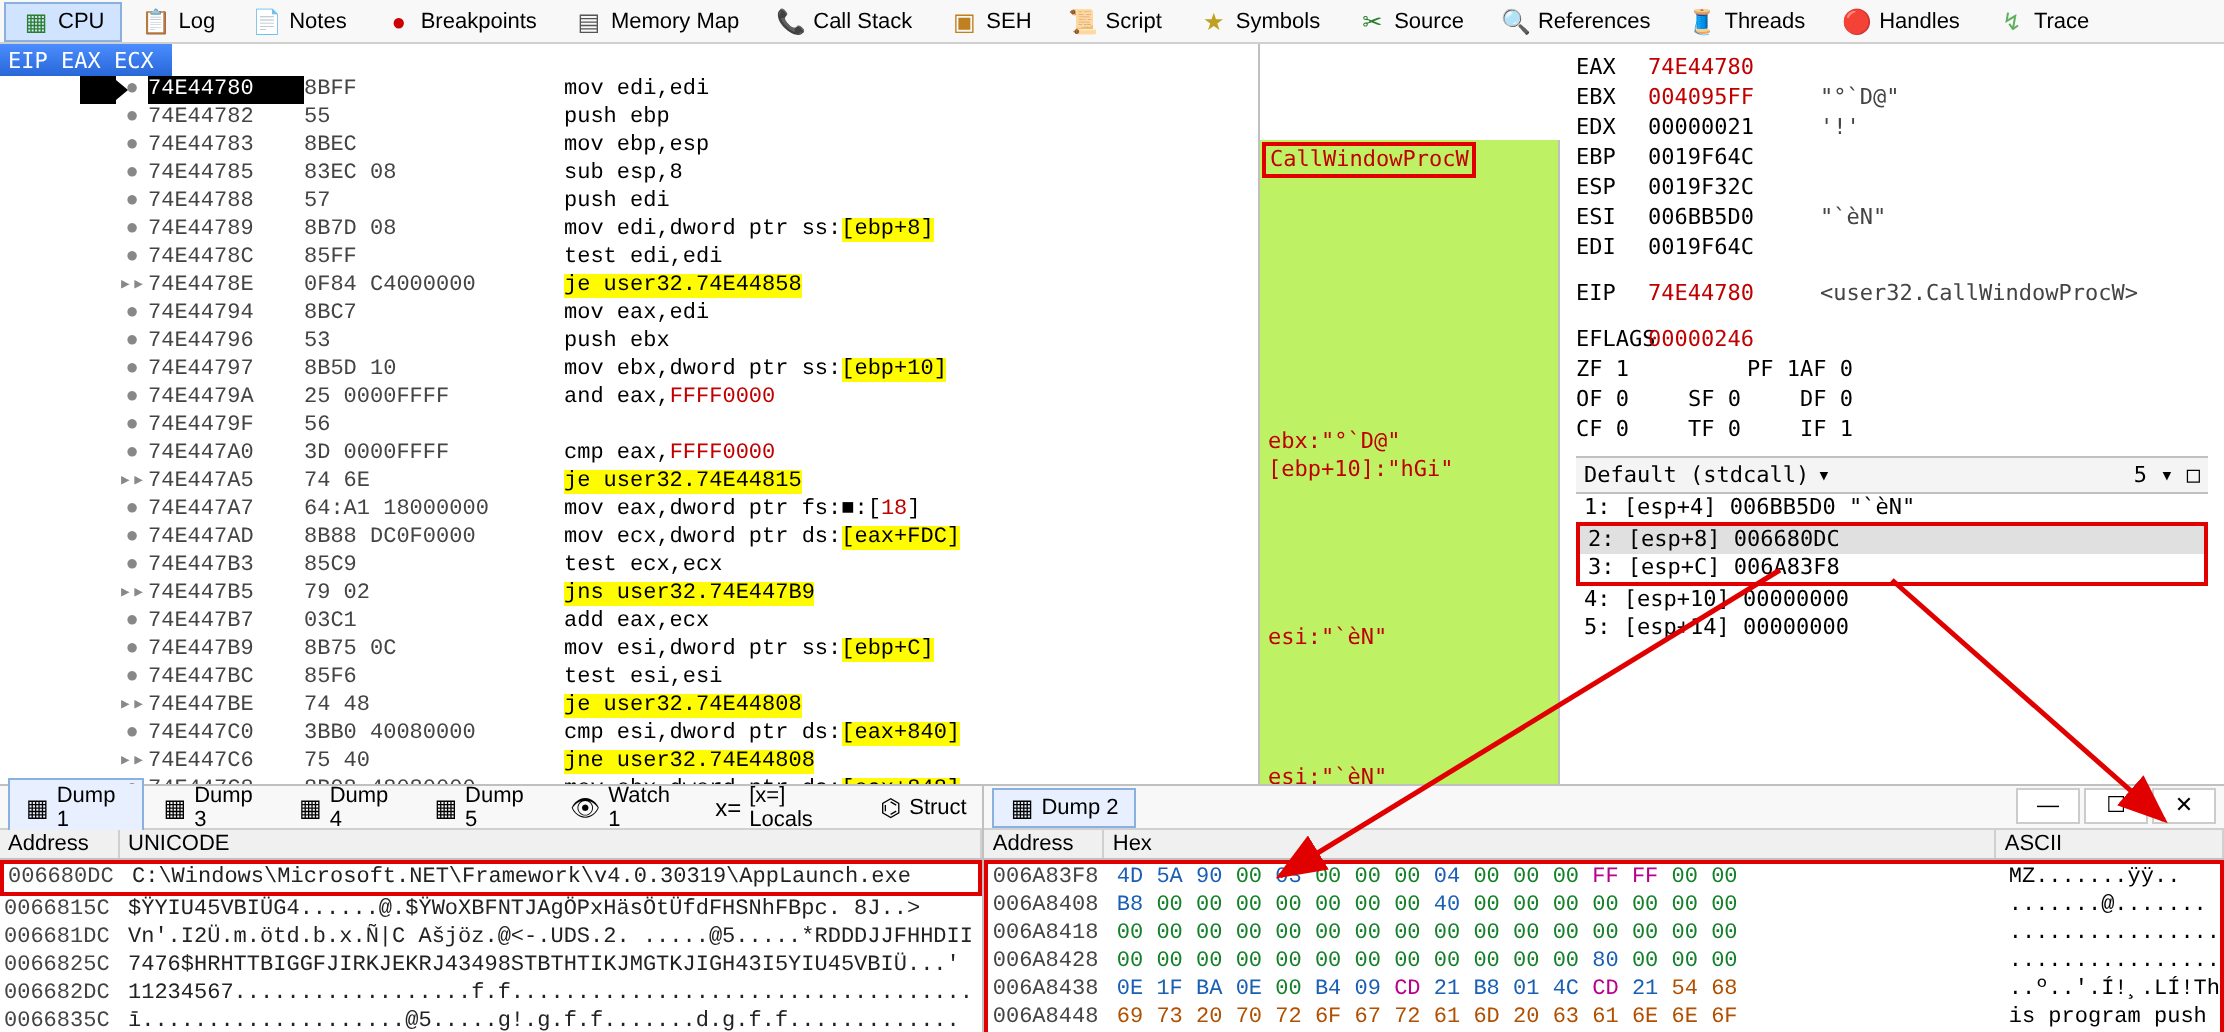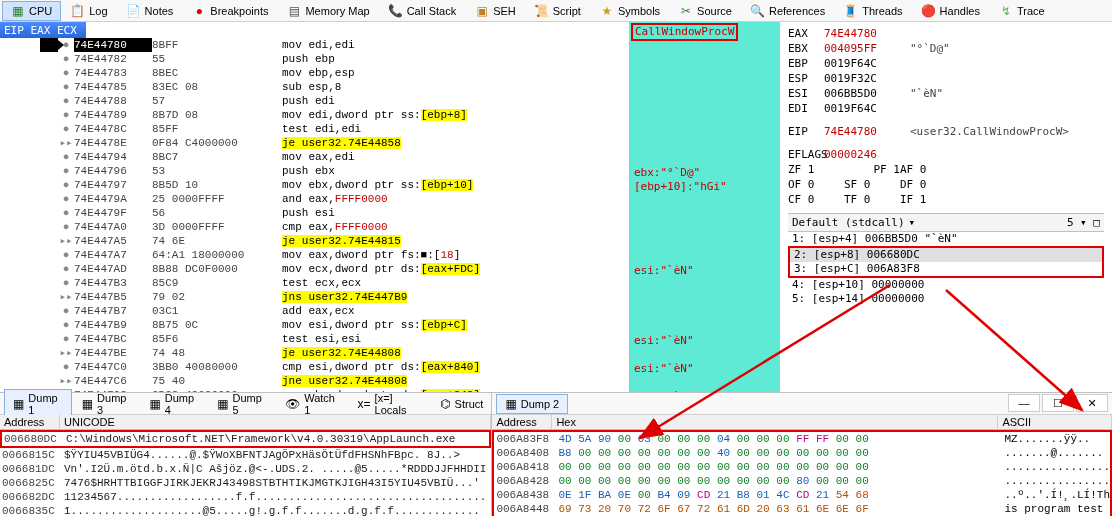--- a/index.html
+++ b/index.html
@@ -31,21 +31,21 @@
   .cip-arrow::after { content:""; position:absolute; right:-6px; top:2px; border-left:6px solid #000; border-top:5px solid transparent; border-bottom:5px solid transparent; }
   .jmplines { width: 58px; position: relative; }
   .dot { width: 16px; text-align: center; color: #777; }
   .dot.tri::before { content:"▸"; color:#888; }
   .addr { width: 78px; color: #444; }
   .addr.cip { background:#000; color:#fff; }
   .bytes { width: 130px; color: #444; }
   .mnem { flex: 1; }
   .hl-yel { background: #fffb00; }
   .red { color: #c00000; }
-  .info-col { width: 150px; border-right: 1px solid #c0c0c0; font-family: Consolas,monospace; font-size: 11px; line-height: 14px; padding: 2px 4px; background: #5eead4; position: relative; overflow:hidden;}
+  .info-col { width: 150px; border-right: 1px solid #c0c0c0; font-family: Consolas,monospace; font-size: 11px; line-height: 14px; padding: 2px 4px; background: #bef264; position: relative; overflow:hidden;margin-top:48px;}
   .info-col .val { color: #c00000; }
   .info-box-red { border: 2px solid #e00000; padding: 0 2px; position: absolute; top: 1px; left: 1px; color:#c00000; }
   .regs-col { flex: 1; font-family: Consolas,monospace; font-size: 11px; line-height: 15px; padding: 4px 8px; overflow: hidden; }
   .regs-col .rname { display:inline-block; width:36px; }
   .regs-col .rval { display:inline-block; width:86px; color:#c00000;}
   .regs-col .rblack { color:#000; }
   .regs-col .rlbl { color:#444; }
   .stack-hdr { border-top:1px solid #c0c0c0; border-bottom:1px solid #c0c0c0; background:#f4f4f4; padding:1px 4px; font-size:11px; display:flex; align-items:center; gap:4px;}
   .stack-row { font-family: Consolas,monospace; font-size:11px; line-height:14px; padding-left:4px; }
   .stack-row.hl1 { background:#e0e0e0; }
@@ -223,21 +223,20 @@
           <div class="dot" style="color: rgb(136, 136, 136);">●</div>
           <div class="addr">74E4479A</div>
           <div class="bytes">25 0000FFFF</div>
           <div class="mnem">and eax,<span class="red">FFFF0000</span></div>
         </div>
         <div class="disasm-row">
           <div class="jmplines"></div>
           <div class="dot" style="color: rgb(136, 136, 136);">●</div>
           <div class="addr">74E4479F</div>
           <div class="bytes">56</div>
-          <div class="mnem">push esi</div>
         </div>
         <div class="disasm-row">
           <div class="jmplines"></div>
           <div class="dot" style="color: rgb(136, 136, 136);">●</div>
           <div class="addr">74E447A0</div>
           <div class="bytes">3D 0000FFFF</div>
           <div class="mnem">cmp eax,<span class="red">FFFF0000</span></div>
         </div>
         <div class="disasm-row">
           <div class="jmplines"></div>
@@ -355,20 +354,21 @@
         <div class="val" style="height: 14px;">esi:"`èN"</div>
         <div style="height: 14px;"></div>
         <div class="val" style="height: 14px;">ebx:"°`D@"</div>
       </div>
   </div>
 
   <div class="regs-col">
     <div id="regs-gpr">
         <div><span class="rname">EAX</span><span class="rval ">74E44780</span><span class="rlbl"><user32.callwindowprocw></user32.callwindowprocw></span></div>
         <div><span class="rname">EBX</span><span class="rval ">004095FF</span><span class="rlbl">"°`D@"</span></div>
+        <div><span class="rname">EDX</span><span class="rval rblack">00000021</span><span class="rlbl">'!'</span></div>
         <div><span class="rname">EBP</span><span class="rval rblack">0019F64C</span><span class="rlbl"></span></div>
         <div><span class="rname">ESP</span><span class="rval rblack">0019F32C</span><span class="rlbl"></span></div>
         <div><span class="rname">ESI</span><span class="rval rblack">006BB5D0</span><span class="rlbl">"`èN"</span></div>
         <div><span class="rname">EDI</span><span class="rval rblack">0019F64C</span><span class="rlbl"></span></div>
       </div>
     <div style="height:8px;"></div>
     <div><span class="rname">EIP</span><span class="rval">74E44780</span><span class="rlbl">&lt;user32.CallWindowProcW&gt;</span></div>
     <div style="height:8px;"></div>
     <div><span class="rname">EFLAGS</span><span class="rval">00000246</span></div>
     <div id="regs-flags" style="display:flex;flex-wrap:wrap;width:170px;">
@@ -496,21 +496,21 @@
             <div class="dump-addr">006A8428</div>
             <div class="hex-bytes"><span class="g2">00</span> <span class="g2">00</span> <span class="g2">00</span> <span class="g2">00</span> <span class="g2">00</span> <span class="g2">00</span> <span class="g2">00</span> <span class="g2">00</span> <span class="g2">00</span> <span class="g2">00</span> <span class="g2">00</span> <span class="g2">00</span> <span class="g1">80</span> <span class="g2">00</span> <span class="g2">00</span> <span class="g2">00</span></div>
             <div class="hex-ascii">................</div>
           </div><div class="dump-line">
             <div class="dump-addr">006A8438</div>
             <div class="hex-bytes"><span class="g1">0E</span> <span class="g1">1F</span> <span class="g1">BA</span> <span class="g1">0E</span> <span class="g2">00</span> <span class="g1">B4</span> <span class="g1">09</span> <span class="g3">CD</span> <span class="g1">21</span> <span class="g1">B8</span> <span class="g1">01</span> <span class="g1">4C</span> <span class="g3">CD</span> <span class="g1">21</span> <span class="g4">54</span> <span class="g4">68</span></div>
             <div class="hex-ascii">..º..'.Í!¸.LÍ!Th</div>
           </div><div class="dump-line">
             <div class="dump-addr">006A8448</div>
             <div class="hex-bytes"><span class="g4">69</span> <span class="g4">73</span> <span class="g4">20</span> <span class="g4">70</span> <span class="g4">72</span> <span class="g4">6F</span> <span class="g4">67</span> <span class="g4">72</span> <span class="g4">61</span> <span class="g4">6D</span> <span class="g4">20</span> <span class="g4">63</span> <span class="g4">61</span> <span class="g4">6E</span> <span class="g4">6E</span> <span class="g4">6F</span></div>
-            <div class="hex-ascii">is program test</div>
+            <div class="hex-ascii">is program push</div>
           </div></div></div>
   </div>
 </div>
 
 <svg class="red-arrows" viewBox="0 0 1112 516">
   <defs>
       <marker id="ah" markerWidth="10" markerHeight="8" refX="9" refY="4" orient="auto">
         <path d="M0,0 L10,4 L0,8 Z" fill="#e00000"></path>
       </marker>
     </defs>

